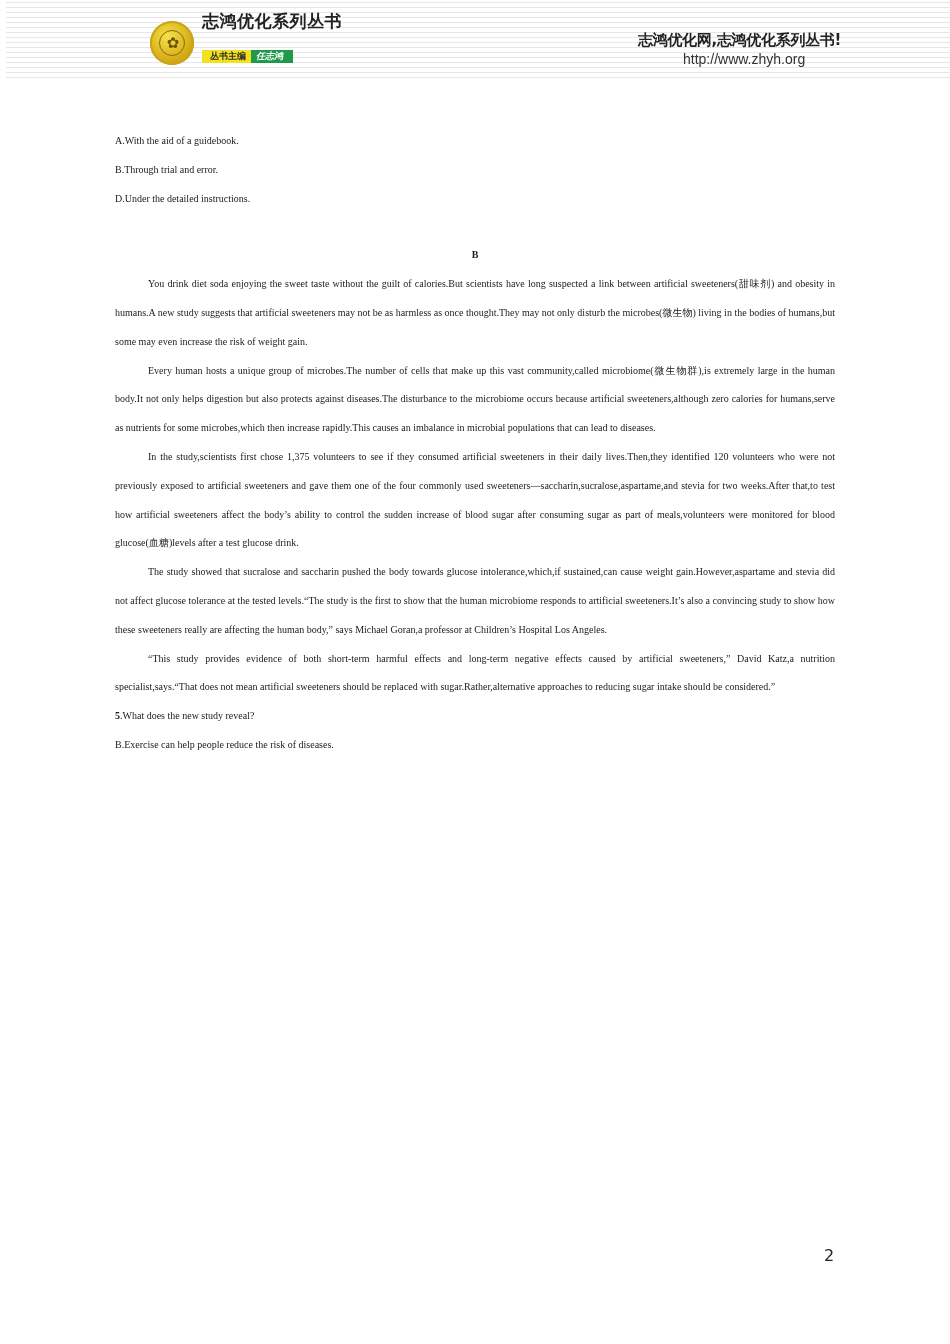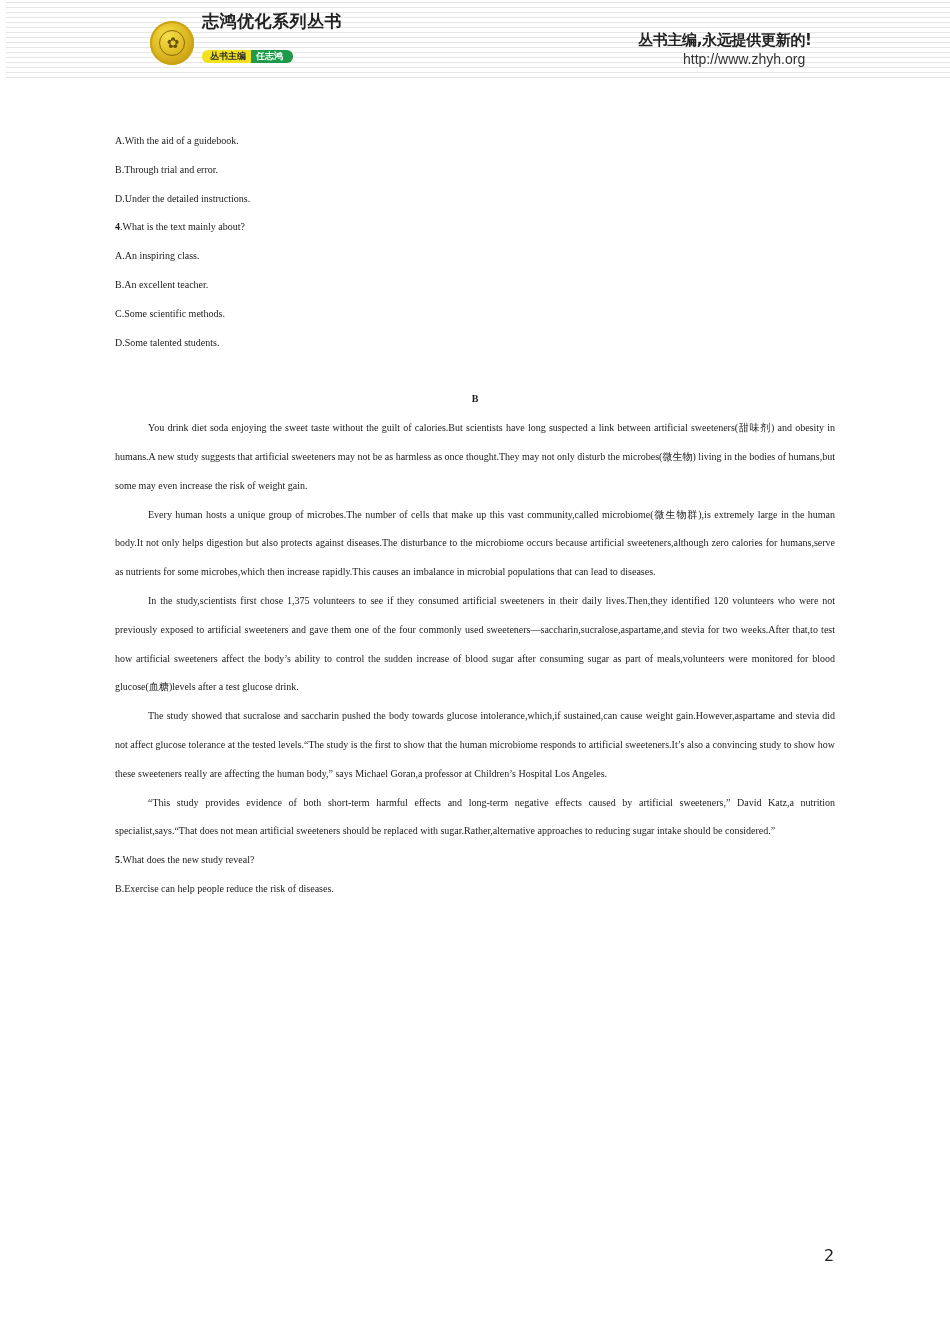--- a/index.html
+++ b/index.html
@@ -71,36 +71,37 @@
       font-size: 17px;
       letter-spacing: 0.5px;
       color: #222;
     }
     .editor-badge {
       position: absolute;
       left: 196px;
       top: 48px;
       height: 13px;
       display: flex;
-      border-radius: 6px;
+      border-radius: 0;
       overflow: hidden;
       font-family: "DejaVu Sans", sans-serif;
       font-weight: bold;
       font-size: 9px;
       line-height: 13px;
     }
     .editor-badge .role {
       background: #f2e21e;
       color: #2b2b2b;
       padding: 0 5px 0 8px;
     }
     .editor-badge .name {
       background: #1f9a4a;
       color: #ffffff;
       padding: 0 10px 0 5px;
+      font-style: italic;
     }
     .slogan {
       position: absolute;
       left: 632px;
       top: 29px;
       font-family: "DejaVu Sans", sans-serif;
       font-weight: bold;
       font-size: 15px;
       color: #222;
       letter-spacing: -0.3px;
@@ -158,39 +159,32 @@
   <div class="logo-seal">
     <div class="inner">
       <div class="glyph">✿</div>
     </div>
   </div>
   <div class="series-title">志鸿优化系列丛书</div>
   <div class="editor-badge">
     <span class="role">丛书主编</span>
     <span class="name">任志鸿</span>
   </div>
-  <div class="slogan">丛书主编,永远提供更新的!</div>
+  <div class="slogan">志鸿优化网,志鸿优化系列丛书!</div>
   <div class="site-url">http://www.zhyh.org</div>
 </div>
 
 <div class="content">
 
   <div>
     <p class="line">A.With the aid of a guidebook.</p>
     <p class="line">B.Through trial and error.</p>
     <p class="line">D.Under the detailed instructions.</p>
   </div>
 
-  <div>
-    <p class="line"><span class="q-num">4</span><span>.What is the text mainly about?</span></p>
-    <p class="line">A.An inspiring class.</p>
-    <p class="line">B.An excellent teacher.</p>
-    <p class="line">C.Some scientific methods.</p>
-    <p class="line">D.Some talented students.</p>
-  </div>
 
   <p class="section-title">B</p>
 
   <div>
     <p class="para">You drink diet soda enjoying the sweet taste without the guilt of calories.But scientists have long suspected a link between artificial sweeteners(甜味剂) and obesity in humans.A new study suggests that artificial sweeteners may not be as harmless as once thought.They may not only disturb the microbes(微生物) living in the bodies of humans,but some may even increase the risk of weight gain.</p>
     <p class="para">Every human hosts a unique group of microbes.The number of cells that make up this vast community,called microbiome(微生物群),is extremely large in the human body.It not only helps digestion but also protects against diseases.The disturbance to the microbiome occurs because artificial sweeteners,although zero calories for humans,serve as nutrients for some microbes,which then increase rapidly.This causes an imbalance in microbial populations that can lead to diseases.</p>
     <p class="para">In the study,scientists first chose 1,375 volunteers to see if they consumed artificial sweeteners in their daily lives.Then,they identified 120 volunteers who were not previously exposed to artificial sweeteners and gave them one of the four commonly used sweeteners—saccharin,sucralose,aspartame,and stevia for two weeks.After that,to test how artificial sweeteners affect the body’s ability to control the sudden increase of blood sugar after consuming sugar as part of meals,volunteers were monitored for blood glucose(血糖)levels after a test glucose drink.</p>
     <p class="para">The study showed that sucralose and saccharin pushed the body towards glucose intolerance,which,if sustained,can cause weight gain.However,aspartame and stevia did not affect glucose tolerance at the tested levels.“The study is the first to show that the human microbiome responds to artificial sweeteners.It’s also a convincing study to show how these sweeteners really are affecting the human body,” says Michael Goran,a professor at Children’s Hospital Los Angeles.</p>
     <p class="para">“This study provides evidence of both short-term harmful effects and long-term negative effects caused by artificial sweeteners,” David Katz,a nutrition specialist,says.“That does not mean artificial sweeteners should be replaced with sugar.Rather,alternative approaches to reducing sugar intake should be considered.”</p>
   </div>

